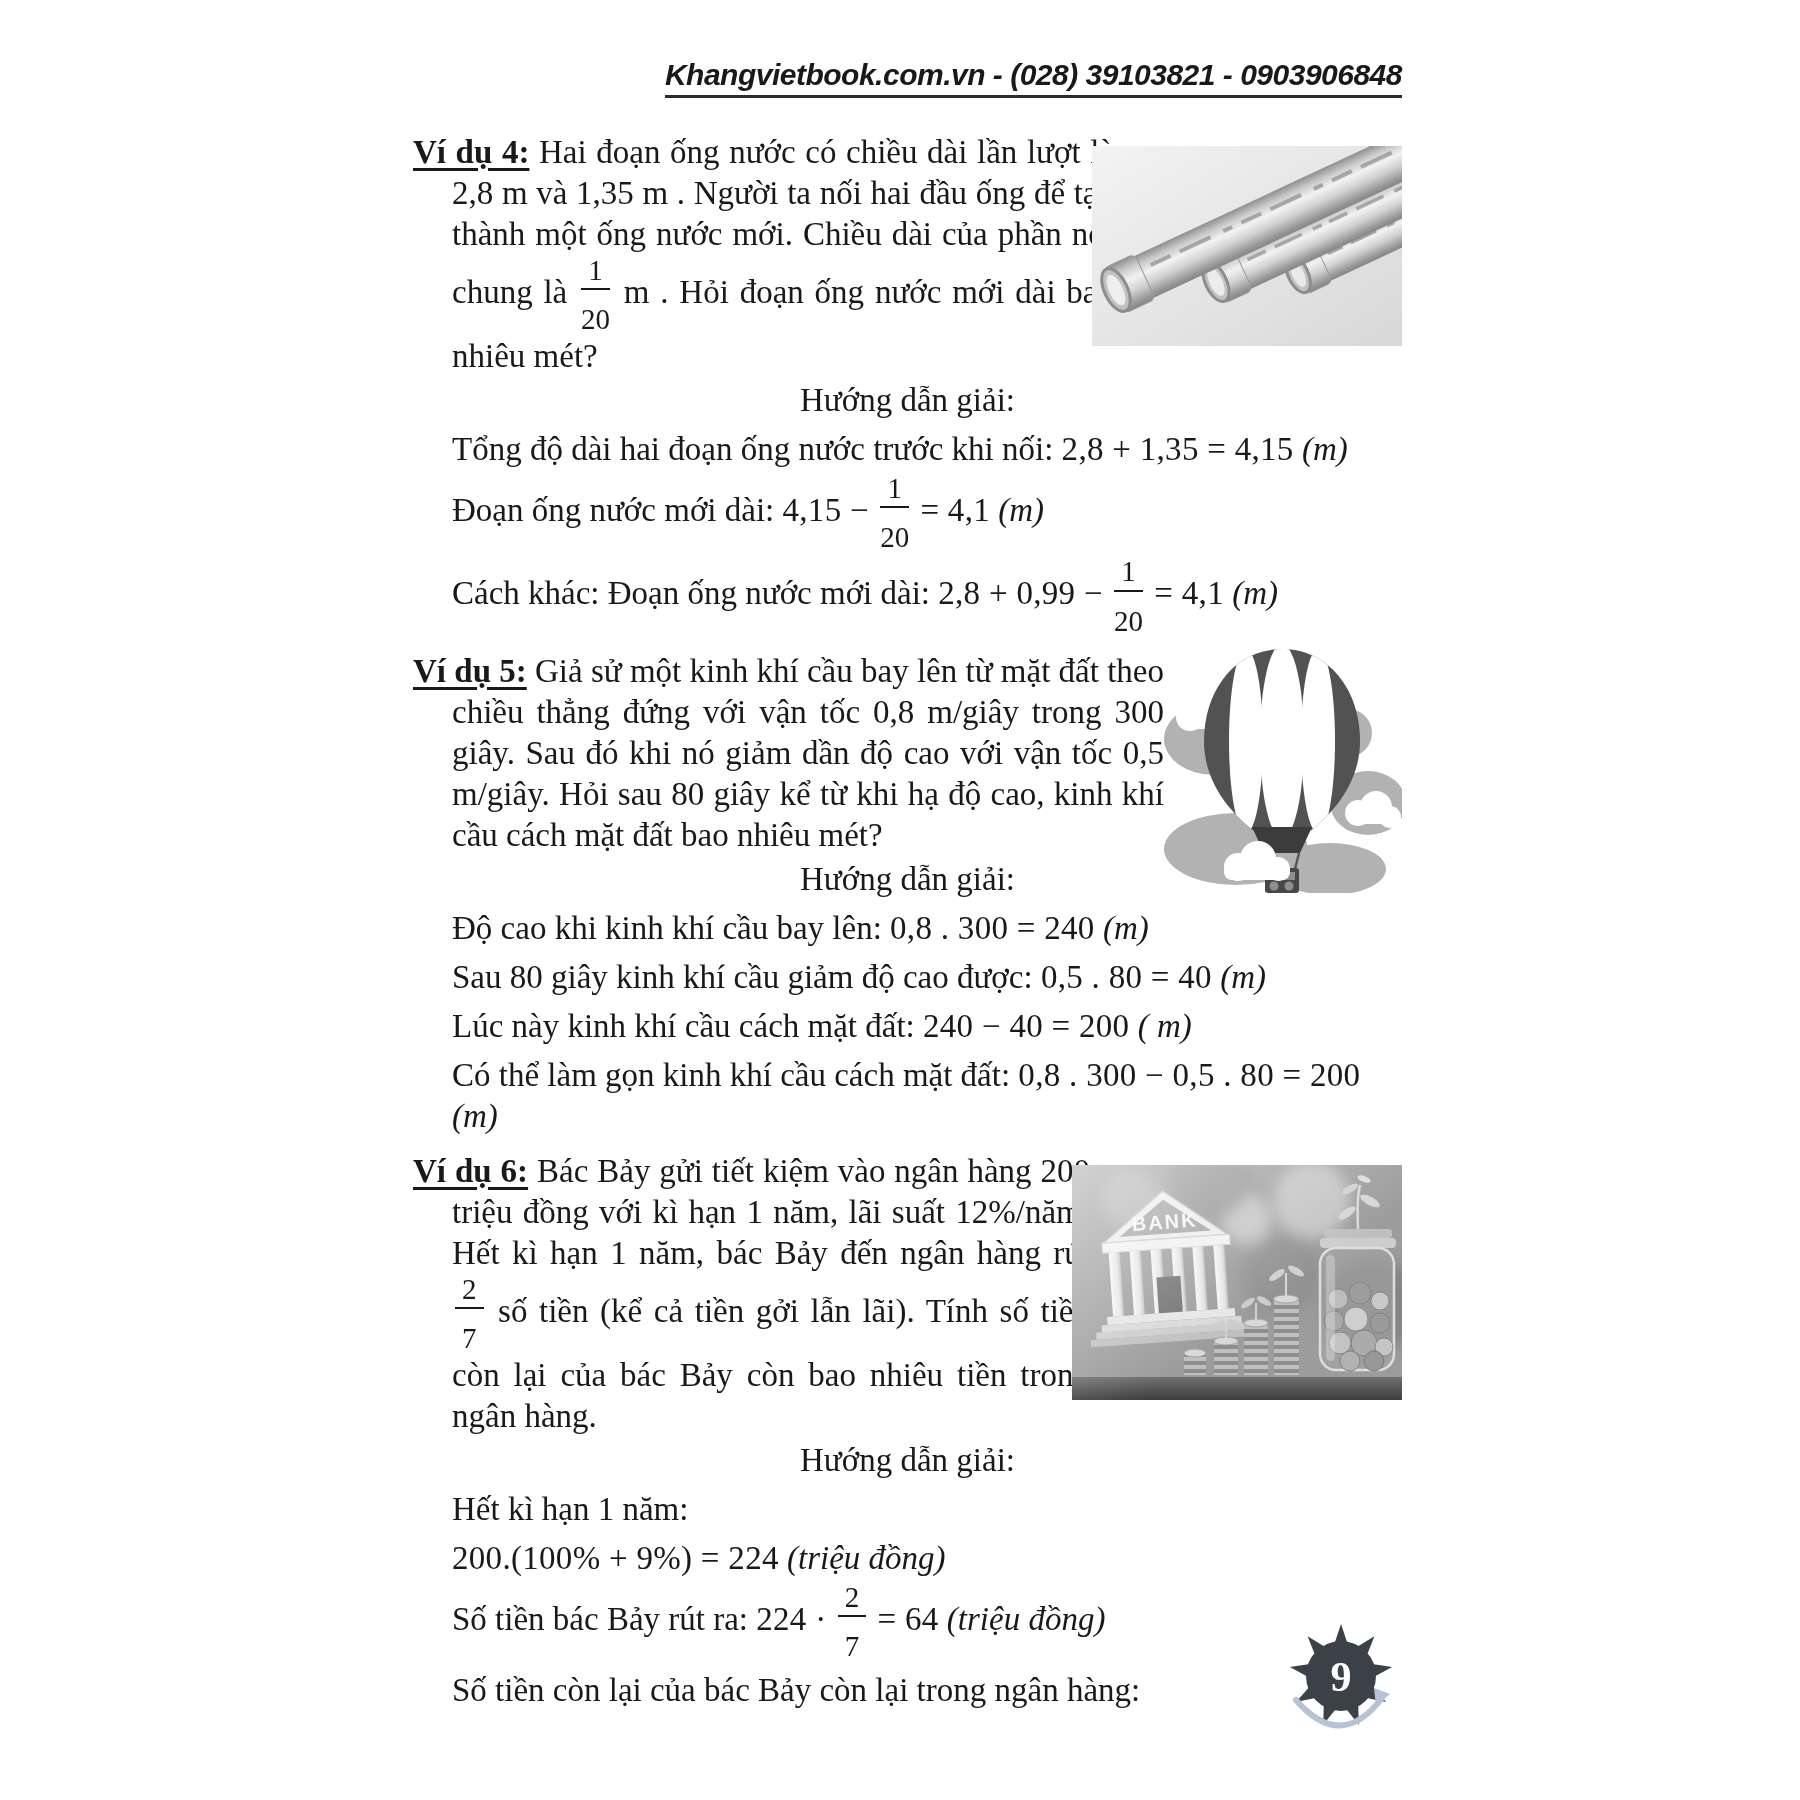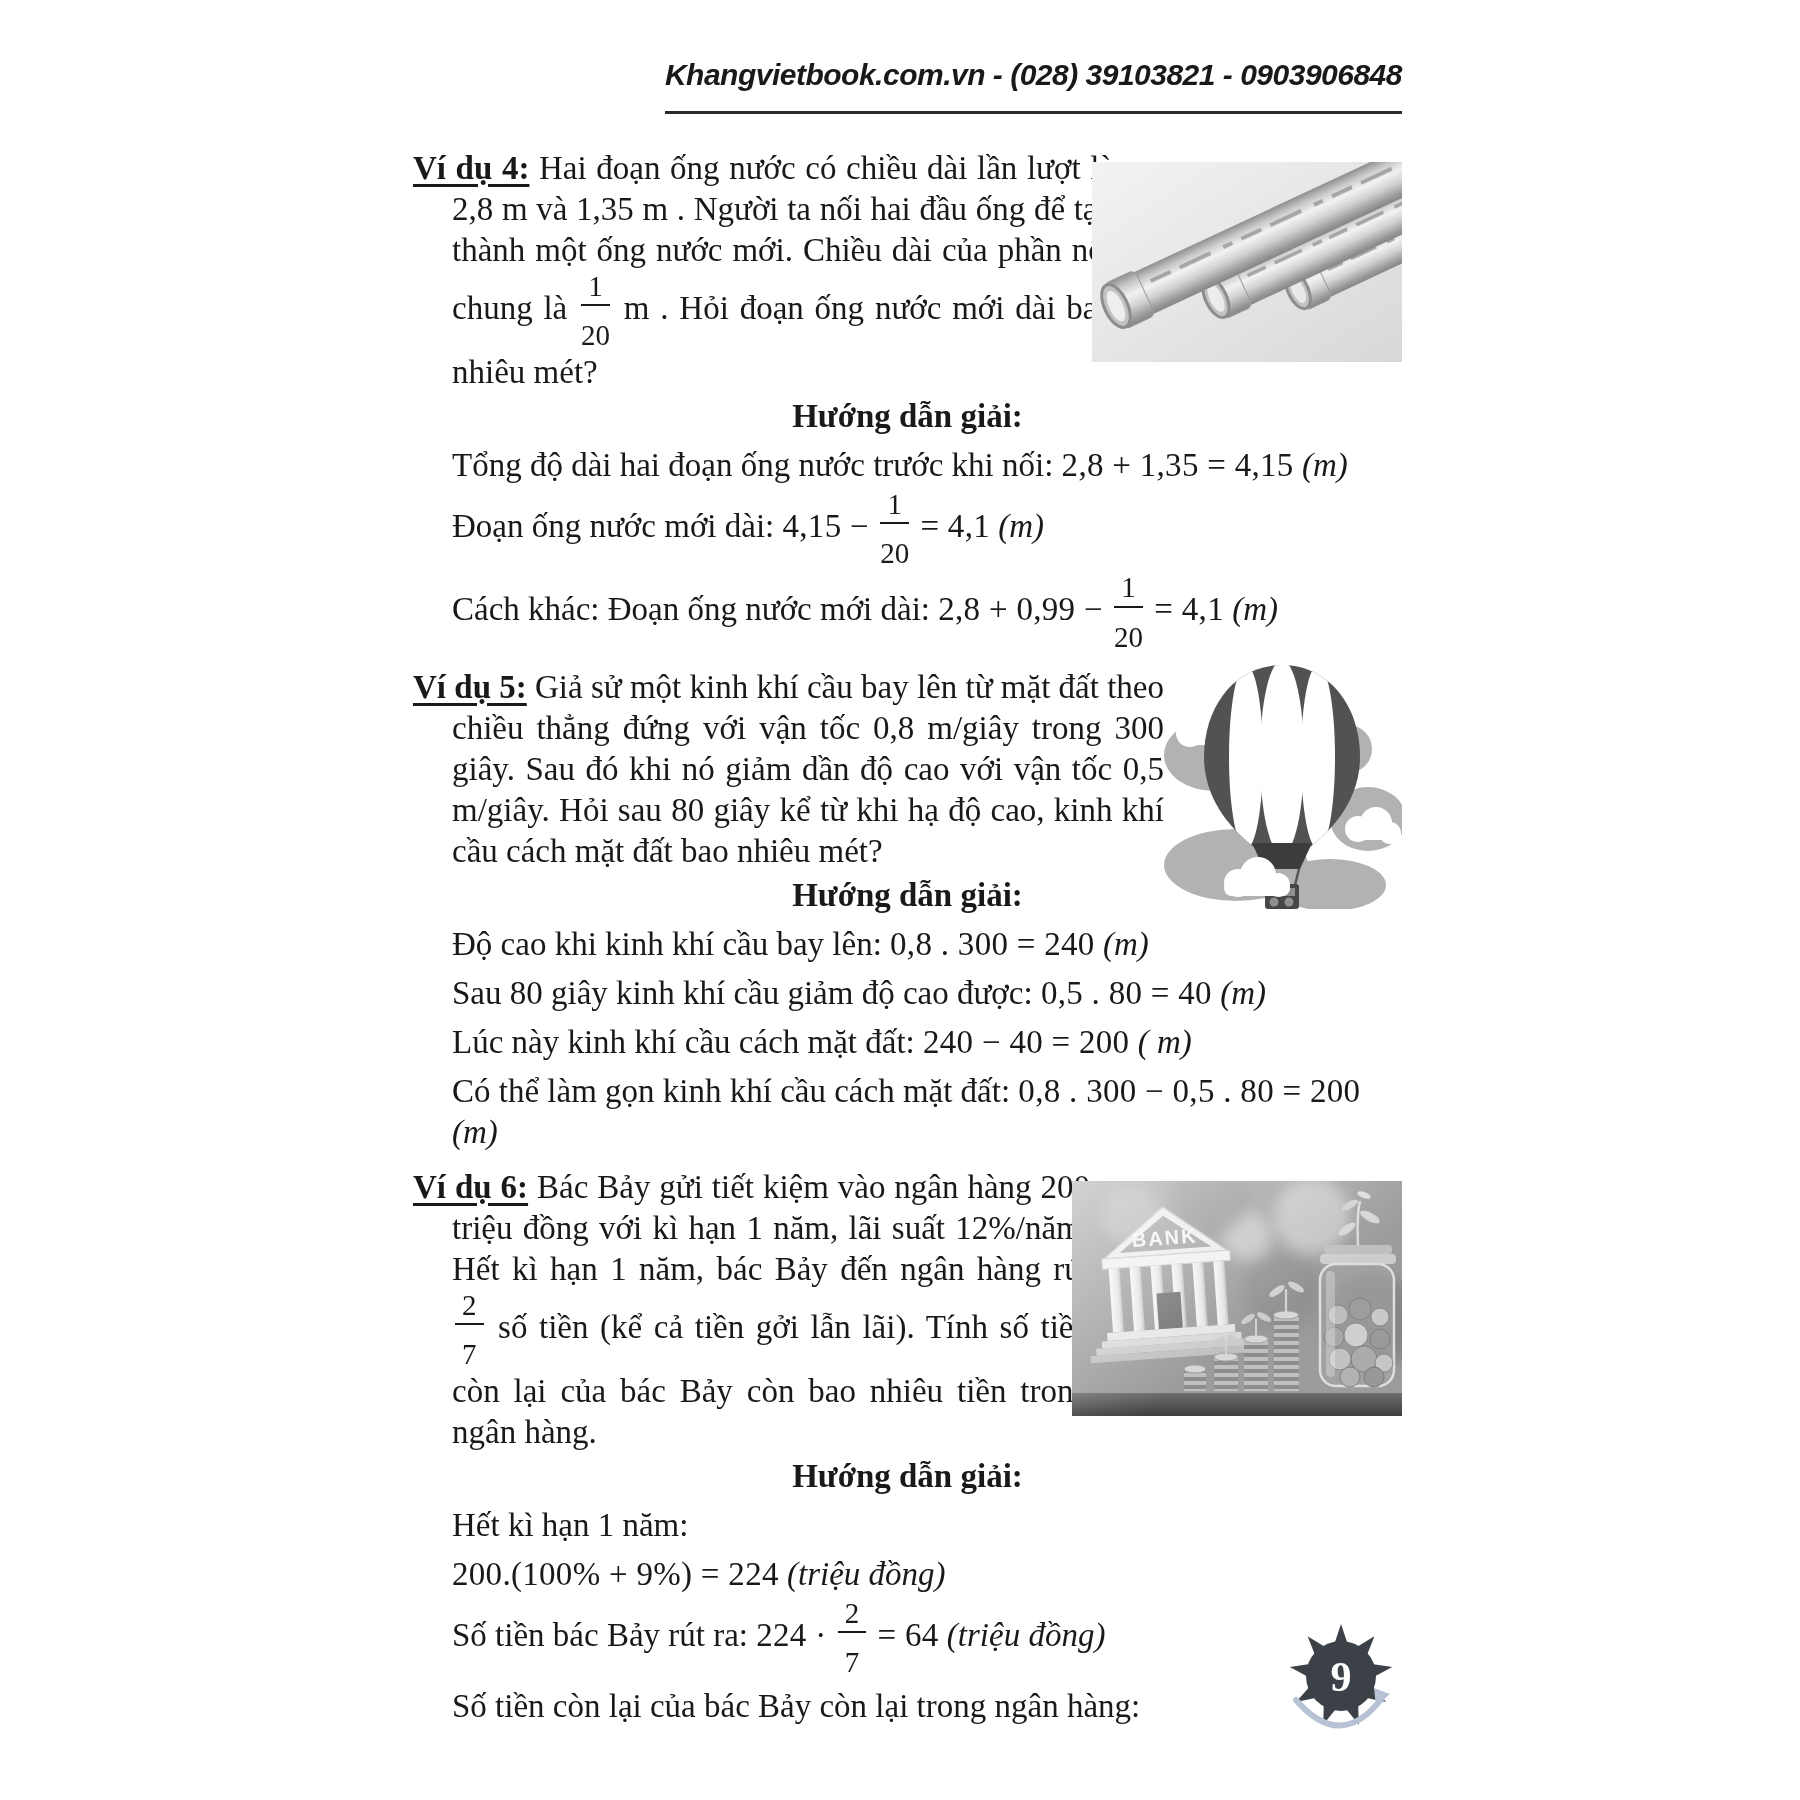--- a/index.html
+++ b/index.html
@@ -11,40 +11,40 @@
   .page {
     position:absolute; inset:0;
     padding:54px 398px 0 413px;
     box-sizing:border-box;
   }
   
   .header { text-align:right; margin:0 0 34px 0; }
   .header-line {
     font-family:"Liberation Sans", sans-serif;
     font-style:italic; font-weight:bold; font-size:30px;
-    display:inline-block; border-bottom:3px solid #2b2b2b; padding-bottom:16px;
+    display:inline-block; border-bottom:3px solid #2b2b2b; padding-bottom:0;
     letter-spacing:-0.5px;
   }
   
   section.example { position:relative; margin:0 0 14px 0; }
   .problem {
     margin:0; text-align:justify;
     padding-left:39px; text-indent:-39px;
   }
   .ex4 .problem { width:662px; }
   .ex5 .problem { width:712px; }
   .ex6 .problem { width:638px; }
   .ex-label {
     font-weight:bold;
     text-decoration:underline;
     text-decoration-thickness:2.5px;
     text-underline-offset:5px;
     margin-top:7px;
   }
-  .sol-head { margin:3px 0 2px 0; font-size:33px; font-weight:bold; text-align:center; line-height:41px; }
+  .sol-head { margin:3px 0 2px 0; font-size:33px; font-weight:normal; text-align:center; line-height:41px; }
   .sol-line { margin:8px 0 0 39px; }
   .sol-line.frac-line { margin-top:3px; margin-bottom:3px; }
   .eq { letter-spacing:0.3px; }
   .unit { font-style:italic; }
   
   .frac {
     display:inline-block; vertical-align:middle; text-align:center;
     font-size:29px; line-height:1.08; padding:0 3px; text-indent:0;
   }
   .frac .num { display:block; padding:0 7px 2px 7px; border-bottom:2.5px solid #191919; }

